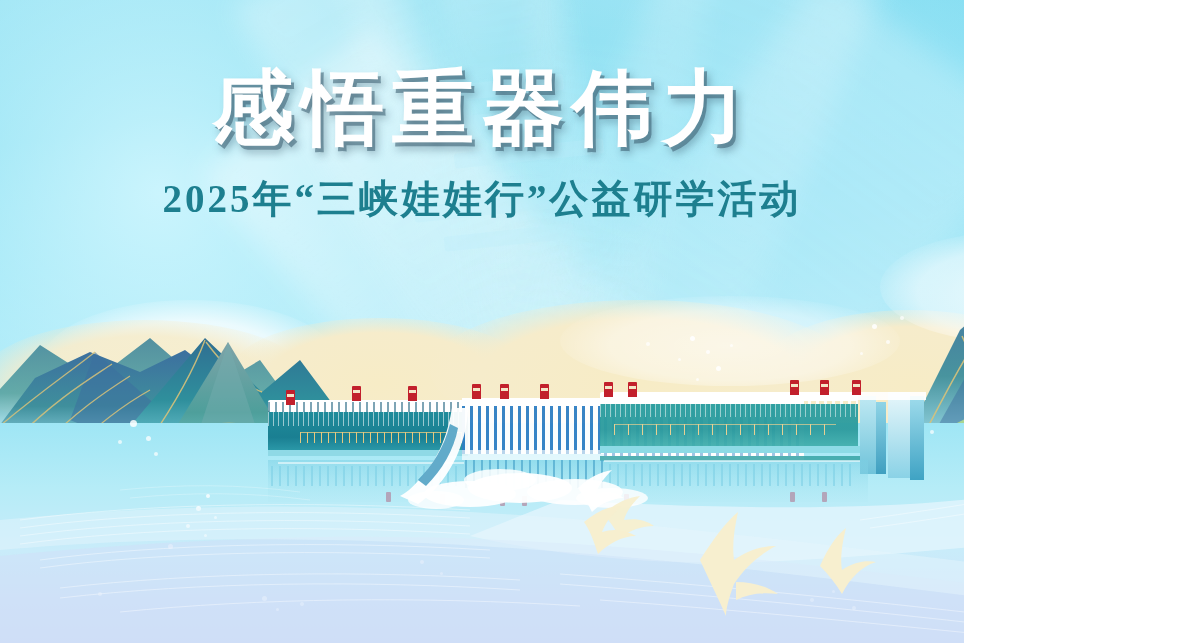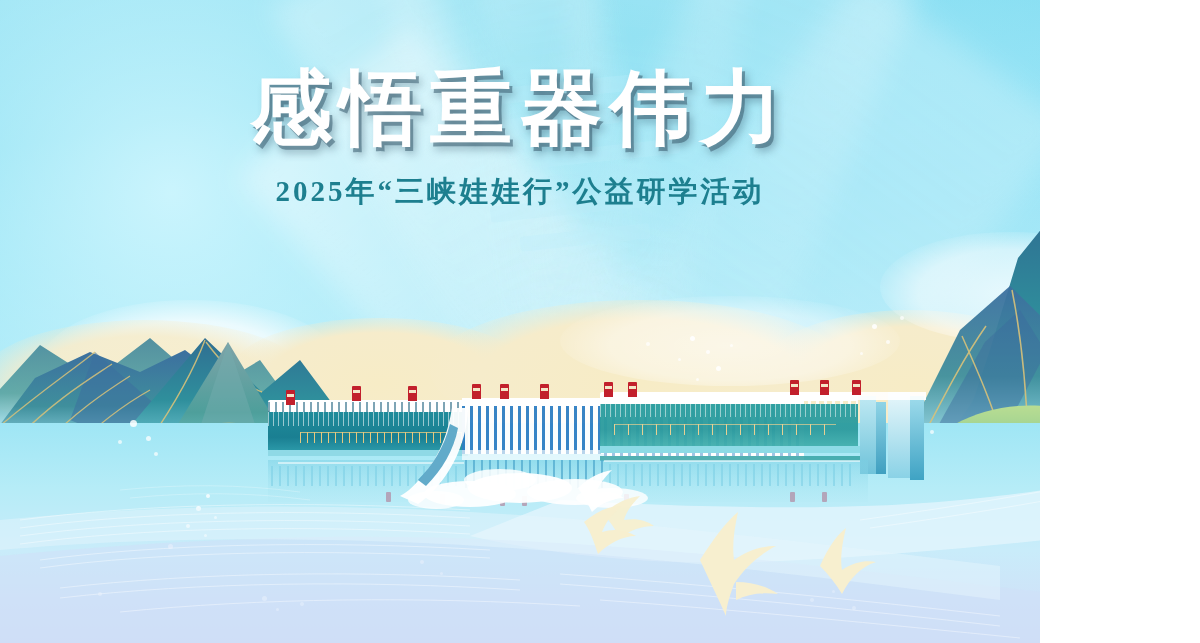--- a/index.html
+++ b/index.html
@@ -1,20 +1,20 @@
 <!DOCTYPE html>
 <html><head>
 <meta charset="utf-8">
 <style>
   html,body{margin:0;padding:0;background:#fff;}
   body{font-family:"Liberation Sans", sans-serif;}
 
   #poster{
     position:relative;
-    width:1040px;height:643px;
+    width:964px;height:643px;
     overflow:hidden;
     background:linear-gradient(170deg,#8fe0f2 0%,#7fdcf0 18%,#8fe2f4 34%,#a9e9f7 52%,#bdeefa 66%,#cdf0f8 80%,#d8eefb 100%);
   }
 
   
   .sky-rays{position:absolute;inset:0;overflow:hidden;}
   .ray{position:absolute;top:-180px;left:50%;width:180px;height:620px;
        background:linear-gradient(to bottom,rgba(255,255,255,.42),rgba(255,255,255,0));
        transform-origin:50% 0%;filter:blur(14px);}
   .ray.r1{transform:rotate(-42deg) translateX(-420px);width:230px;}
@@ -45,21 +45,21 @@
     color:#ffffff;
     text-shadow:
        3px 4px 0 rgba(58,92,112,.55),
        5px 7px 9px rgba(40,72,92,.38);
     white-space:nowrap;
   }
   .subtitle{
     margin-top:18px;
     font-family:"Liberation Serif","DejaVu Serif",serif;
     font-weight:bold;
-    font-size:29px;
+    font-size:39px;
     letter-spacing:3px;
     color:#1d7f8f;
     white-space:nowrap;
   }
 
   
   .cloud{position:absolute;border-radius:50%;}
   .cloud-cream{background:radial-gradient(ellipse at 50% 60%,#f7ecc6 0%,#f6eccb 55%,rgba(246,236,203,0) 78%);}
   .cloud-white{background:radial-gradient(ellipse at 50% 55%,rgba(255,255,255,.95) 0%,rgba(255,255,255,.7) 50%,rgba(255,255,255,0) 76%);}
 

